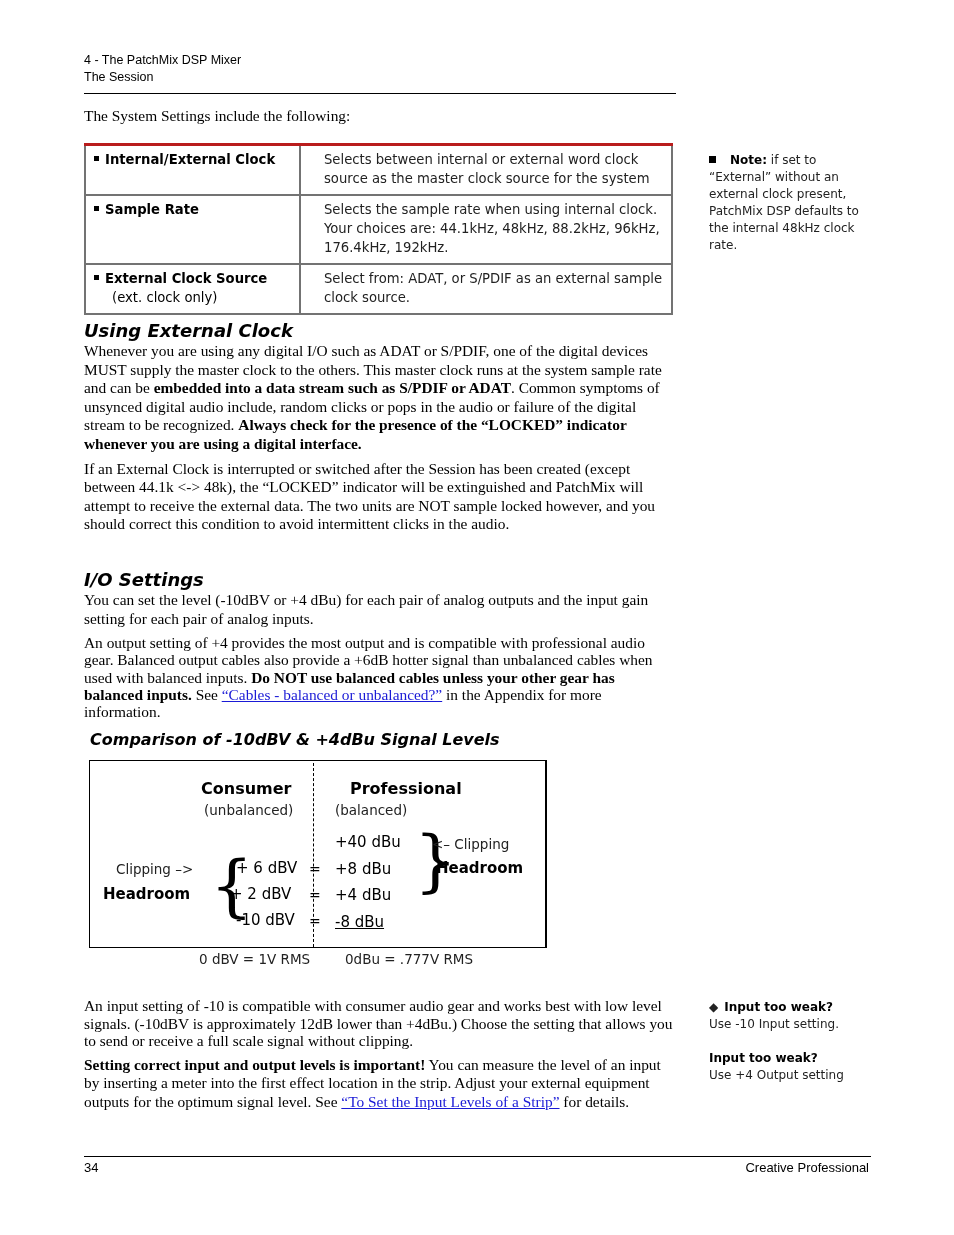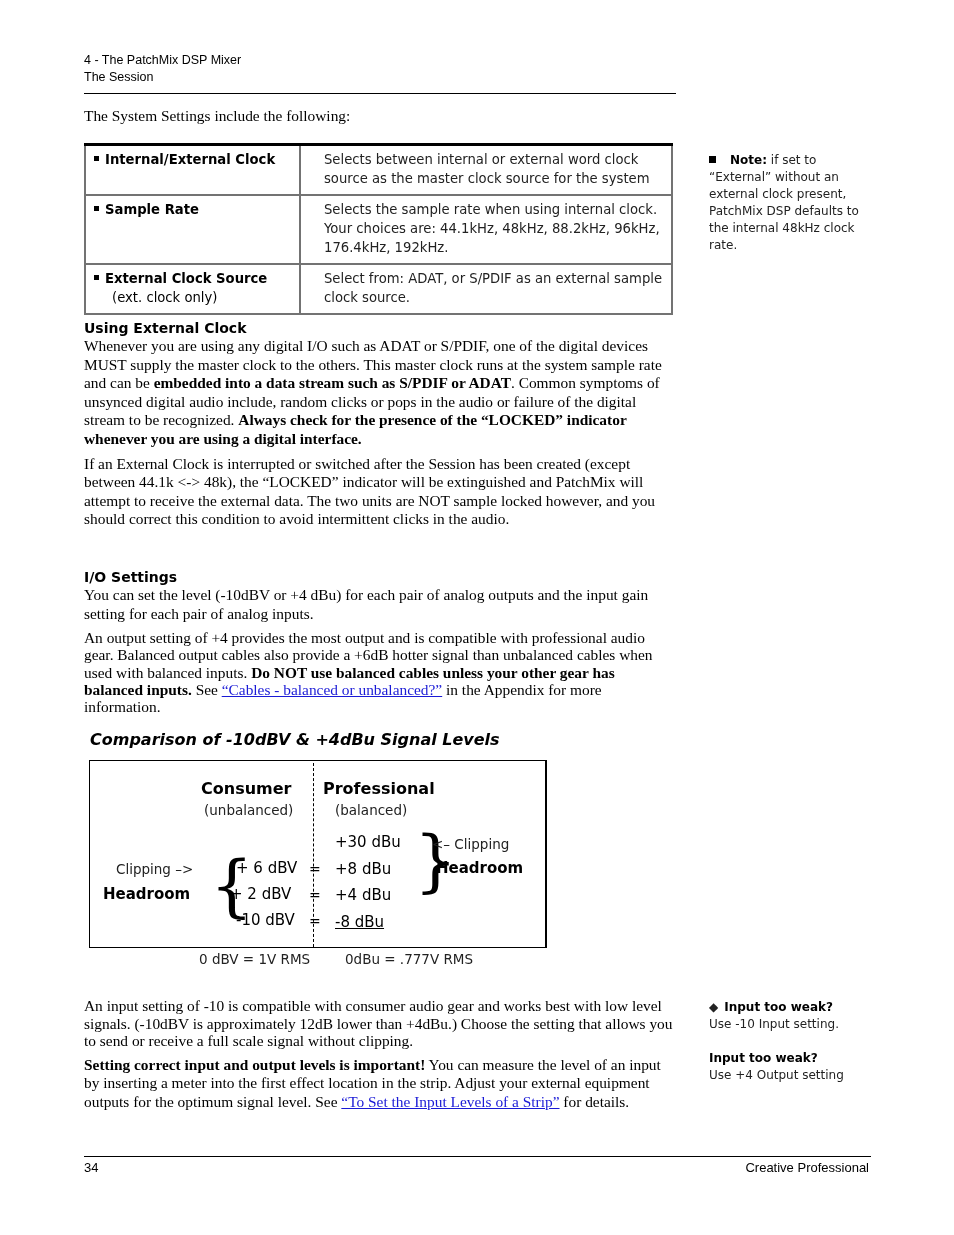--- a/index.html
+++ b/index.html
@@ -9,32 +9,32 @@
   
   .hdr { left: 84px; top: 52px; font-size: 12.5px; line-height: 17px; font-family: "Liberation Sans", sans-serif; }
   .hdr-rule { left: 84px; top: 93px; width: 592px; height: 0; border-top: 1px solid #000; }
 
   .body-text { font-family: "Liberation Serif", serif; font-size: 15.4px; line-height: 18.6px; }
   .intro { left: 84px; top: 107px; }
 
   
   .tbl { left: 84px; top: 143px; width: 589px; border-collapse: collapse; font-family: "DejaVu Sans", sans-serif; font-size: 13.2px; }
   .tbl td { border: 2px solid #737373; vertical-align: top; padding: 4px 6px 6px 6px; line-height: 19px; }
-  .tbl tr:first-child td { border-top: 3px solid #000000; }
+  .tbl tr:first-child td { border-top: 3px solid #b91c1c; }
   .tbl td.k { width: 201px; font-weight: bold; }
   .tbl td.v { color: #222; font-weight: normal; padding-left: 23px; }
   .bullet { display: inline-block; width: 5px; height: 5px; background: #000; margin: 0 6px 3px 2px; vertical-align: middle; }
   .tbl .sub { font-weight: normal; padding-left: 20px; display: block; }
 
   
   .note { left: 709px; font-family: "DejaVu Sans", sans-serif; font-size: 12px; line-height: 17px; color: #222; }
   .note b { color: #000; }
   .sq { display: inline-block; width: 7px; height: 7px; background: #000; margin-right: 14px; vertical-align: 1px; }
 
-  h3.sec { margin: 0; font-family: "DejaVu Sans", sans-serif; font-weight: bold; font-size: 14px; }
+  h3.sec { margin: 0; font-family: "DejaVu Sans", sans-serif; font-style: italic; font-weight: bold; font-size: 18px; }
   .para { width: 592px; margin: 0; }
   a.lnk { color: #1a1ad6; text-decoration: underline; }
 
   
   .diag-title { left: 90px; top: 730px; font-family: "DejaVu Sans", sans-serif; font-weight: bold; font-style: italic; font-size: 16px; }
   .diag { left: 89px; top: 760px; width: 455px; height: 186px; border: 1px solid #000; border-right-width: 2px; }
   .dash { left: 313px; top: 763px; height: 184px; border-left: 1px dashed #000; }
   .dtxt { font-family: "DejaVu Sans", sans-serif; position: absolute; white-space: nowrap; }
   .big { font-size: 15px; }
   .hdg { font-weight: bold; font-size: 16px; }
@@ -88,35 +88,35 @@
   <p class="para body-text" style="margin-top:1px;">You can set the level (-10dBV or +4 dBu) for each pair of analog outputs and the input gain setting for each pair of analog inputs.</p>
   <p class="para body-text" style="margin-top:6px; line-height:17.2px;"><span>An output setting of +4 provides the most output and is compatible with professional audio gear. Balanced output cables also provide a +6dB hotter signal than unbalanced cables when used with balanced inputs. </span><b>Do NOT use balanced cables unless your other gear has balanced inputs.</b><span> See </span><a class="lnk" href="#">“Cables - balanced or unbalanced?”</a><span> in the Appendix for more information.</span></p>
 </div>
 
 <div class="abs diag-title">Comparison of -10dBV &amp; +4dBu Signal Levels</div>
 <div class="abs diag"></div>
 <div class="abs dash"></div>
 
 <div class="dtxt hdg" style="left:201px; top:779px;">Consumer</div>
 <div class="dtxt sm" style="left:204px; top:802px;">(unbalanced)</div>
-<div class="dtxt hdg" style="left:323px; top:779px;">Professional</div>
+<div class="dtxt hdg" style="left:350px; top:779px;">Professional</div>
 <div class="dtxt sm" style="left:335px; top:802px;">(balanced)</div>
 
 <div class="dtxt sm" style="left:116px; top:861px;">Clipping –&gt;</div>
 <div class="dtxt" style="left:103px; top:885px; font-weight:bold; font-size:15px;">Headroom</div>
 <div class="dtxt brace" style="left:210px; top:852px;">{</div>
 <div class="dtxt big" style="left:236px; top:859px;">+ 6 dBV</div>
 <div class="dtxt big" style="left:230px; top:885px;">+ 2 dBV</div>
 <div class="dtxt big" style="left:236px; top:911px;">-10 dBV</div>
 
 <div class="dtxt eq" style="left:309px; top:861px;">=</div>
 <div class="dtxt eq" style="left:309px; top:887px;">=</div>
 <div class="dtxt eq" style="left:309px; top:913px;">=</div>
 
-<div class="dtxt big" style="left:335px; top:833px;">+30 dBu</div>
+<div class="dtxt big" style="left:335px; top:833px;">+40 dBu</div>
 <div class="dtxt big" style="left:335px; top:860px;">+8 dBu</div>
 <div class="dtxt big" style="left:335px; top:886px;">+4 dBu</div>
 <div class="dtxt big" style="left:335px; top:913px;text-decoration:underline;">-8 dBu</div>
 <div class="dtxt brace" style="left:414px; top:827px;">}</div>
 <div class="dtxt sm" style="left:432px; top:836px;">&lt;– Clipping</div>
 <div class="dtxt" style="left:436px; top:859px; font-weight:bold; font-size:15px;">Headroom</div>
 
 <div class="dtxt sm" style="left:199px; top:951px;">0 dBV = 1V RMS</div>
 <div class="dtxt sm" style="left:345px; top:951px;">0dBu = .777V RMS</div>
 

